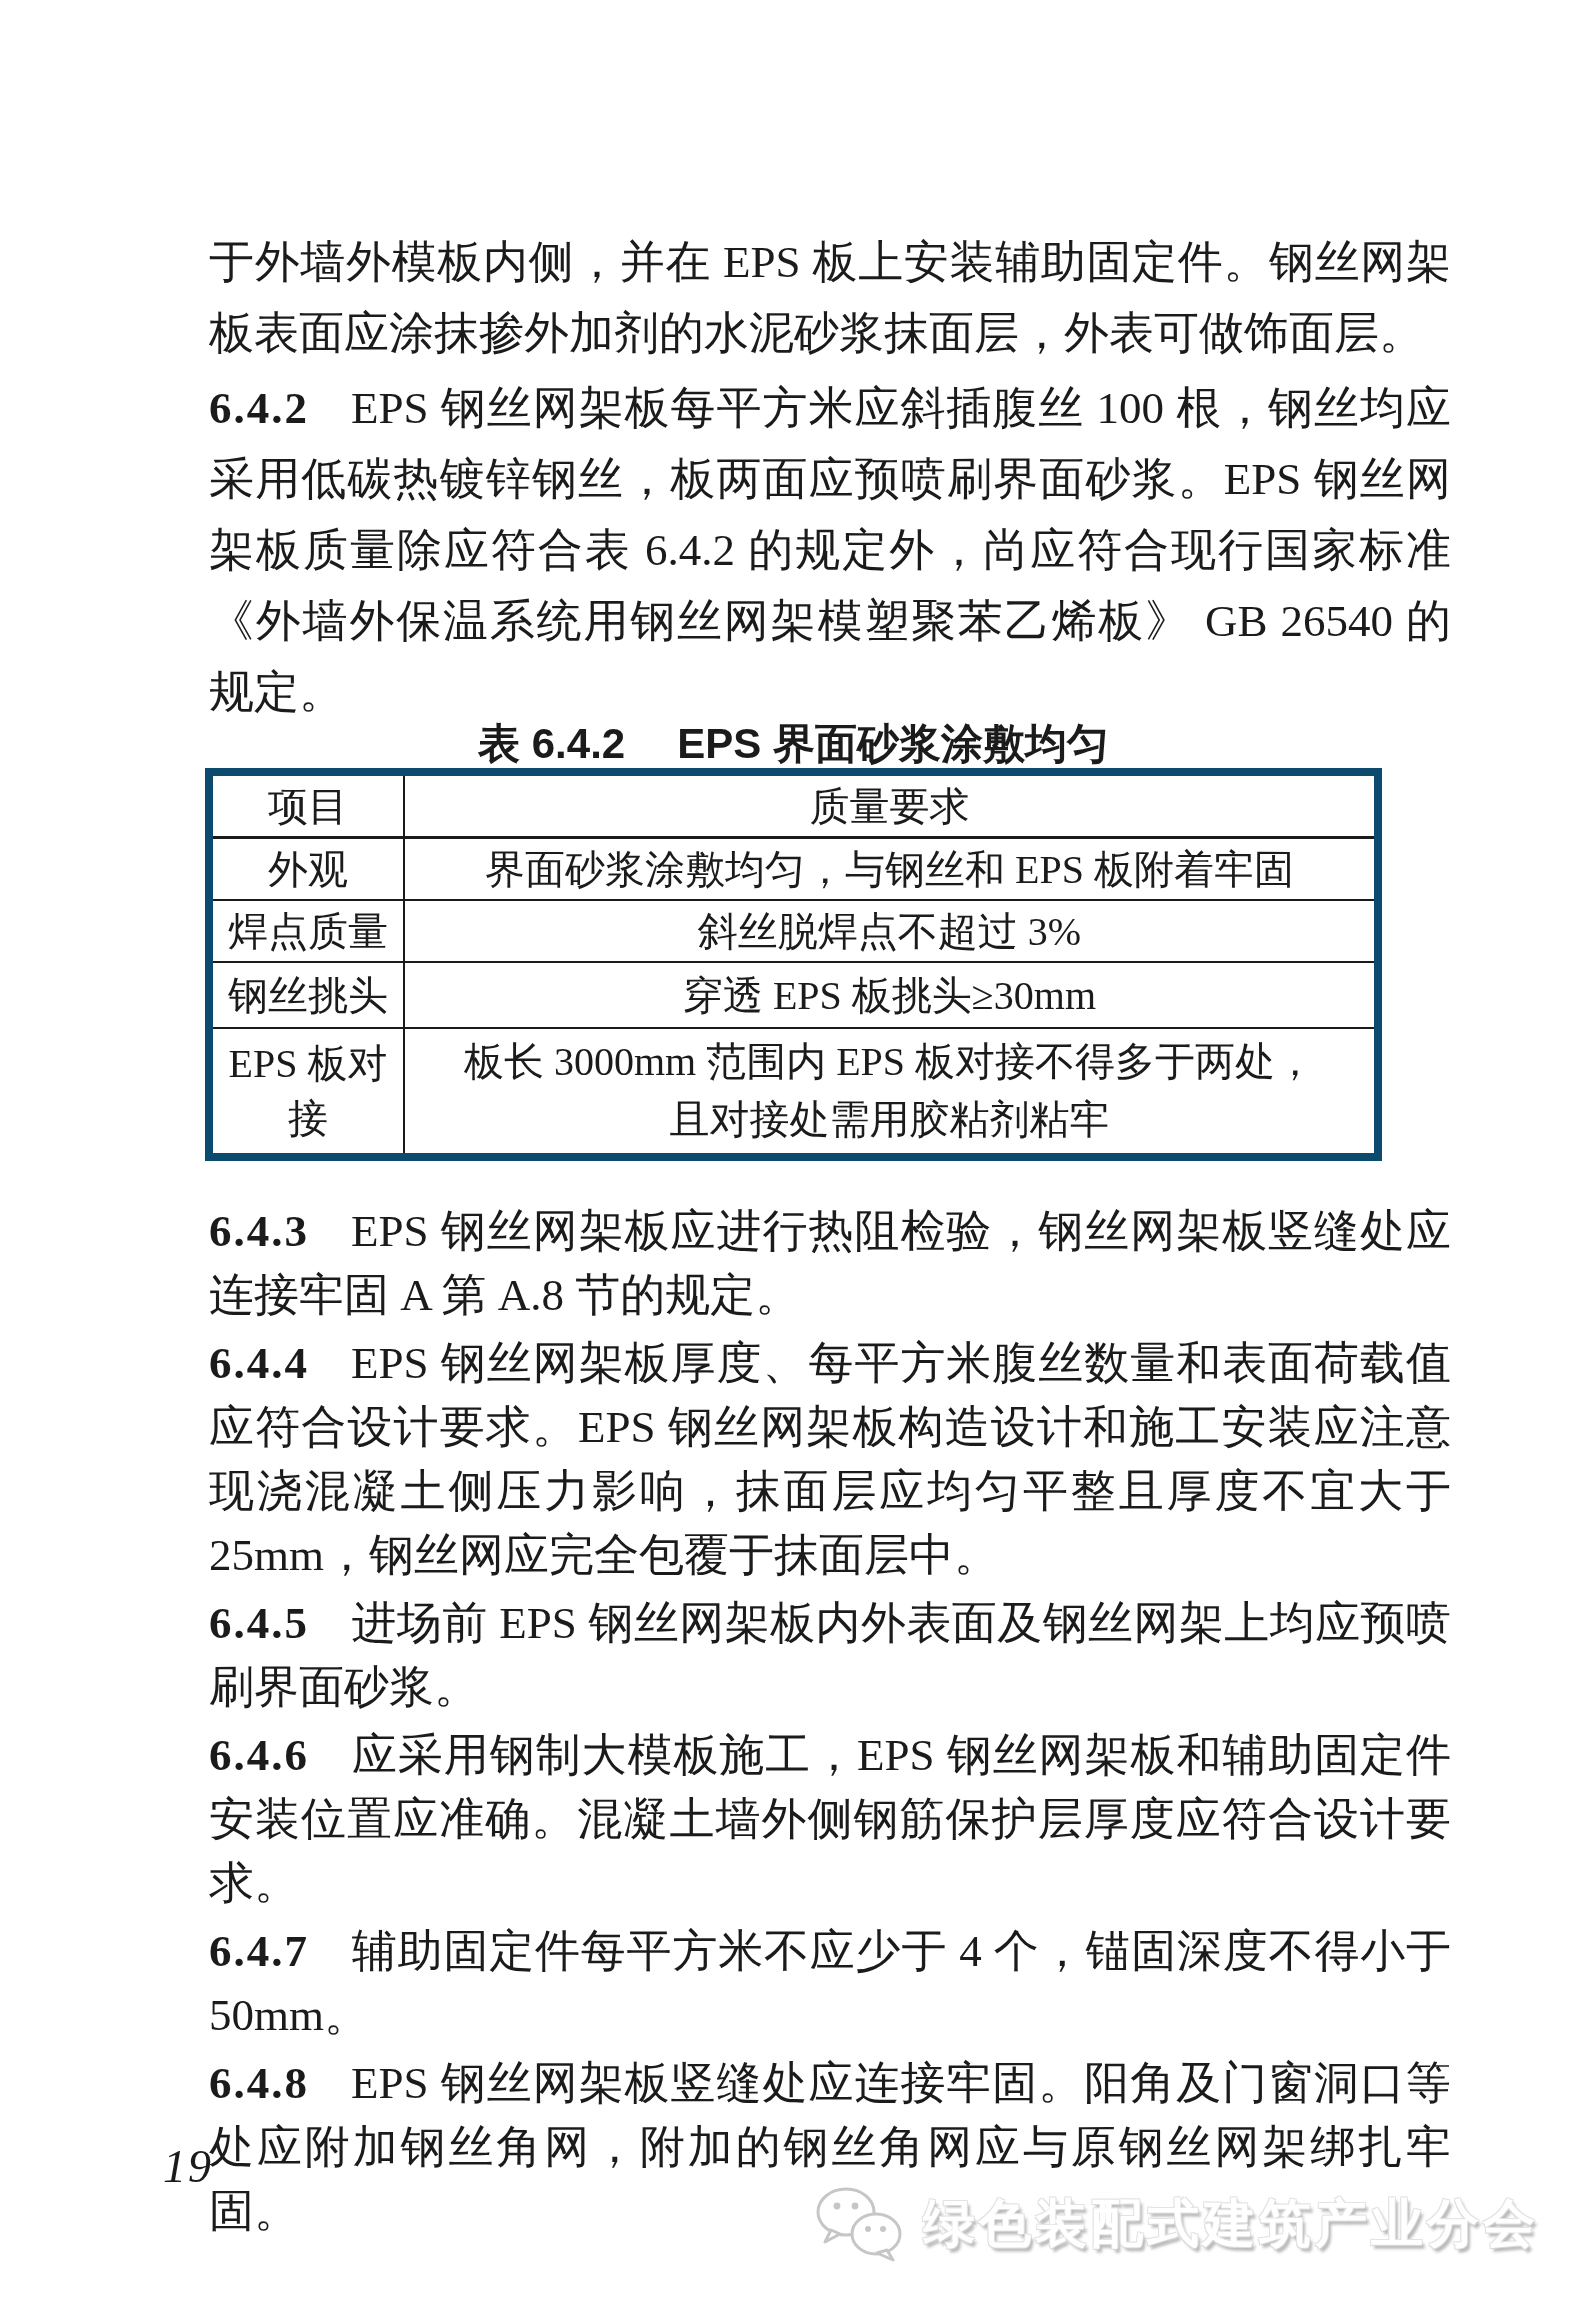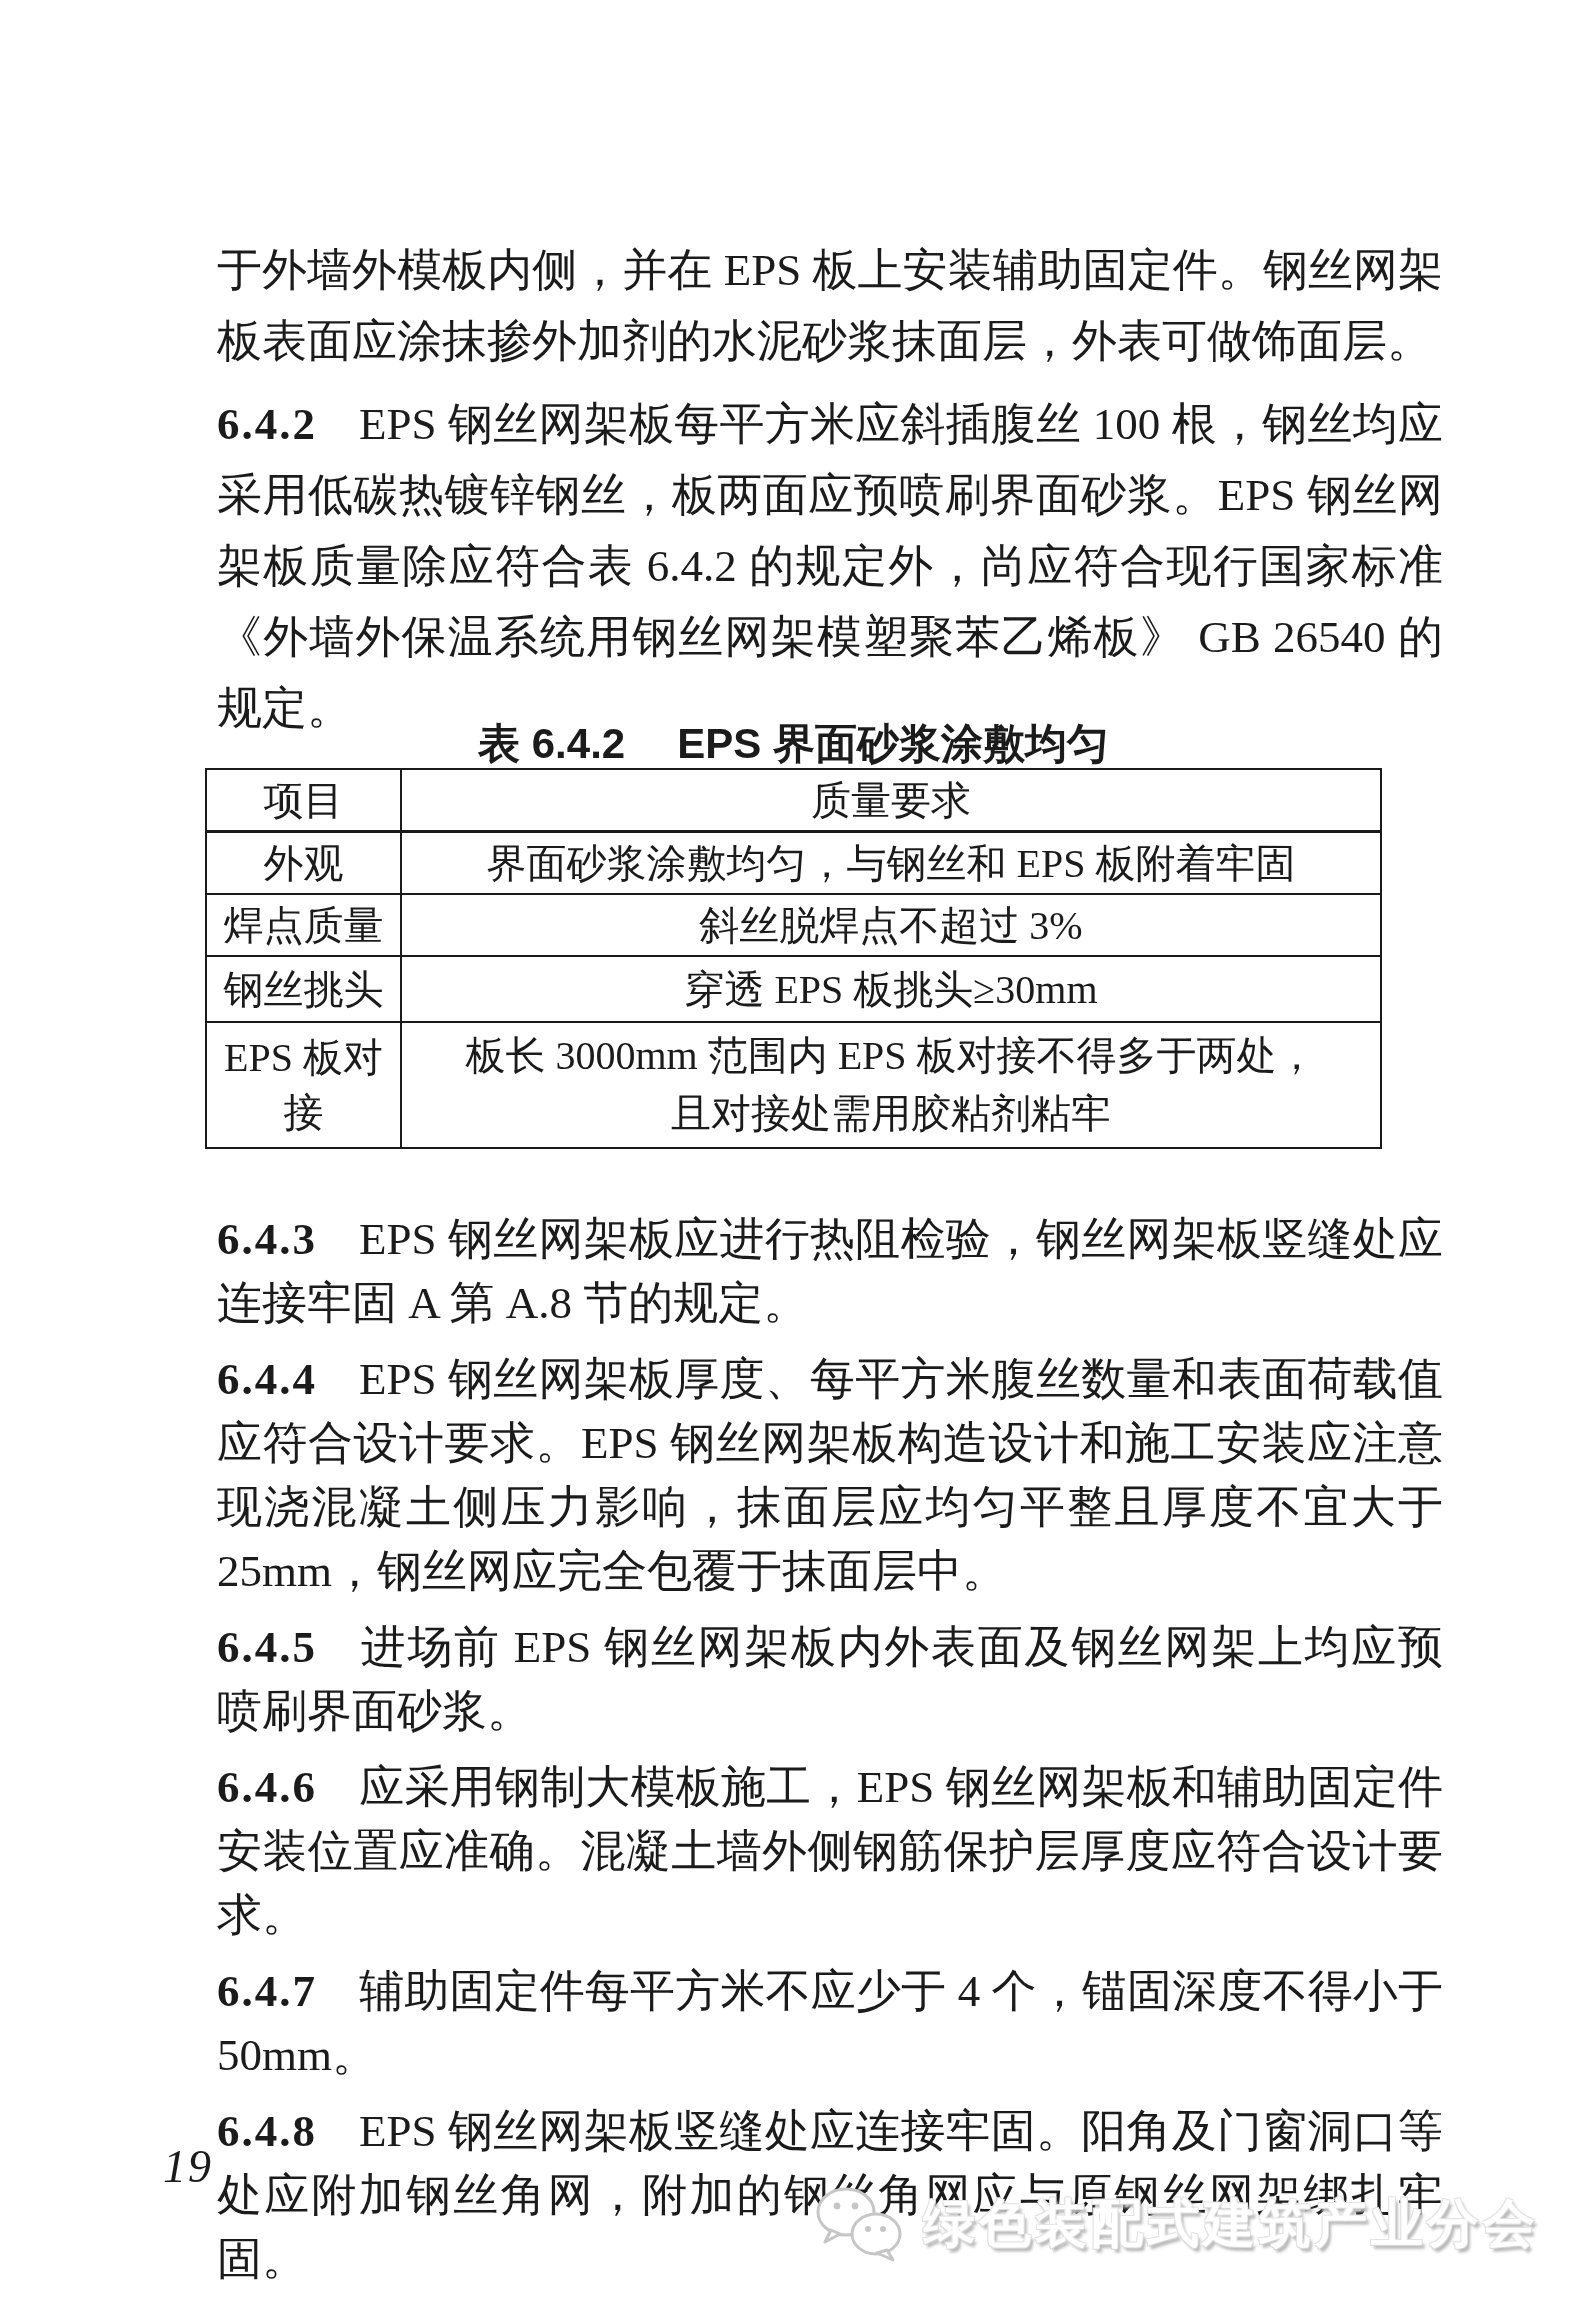--- a/index.html
+++ b/index.html
@@ -12,21 +12,21 @@
 
   
   .body-top{
     position:absolute;left:205px;top:223px;width:1250px;
     font-size:45px;line-height:71px;text-align:justify;
   }
   .body-bottom{
     position:absolute;left:205px;top:1195px;width:1250px;
     font-size:45px;line-height:64px;text-align:justify;
   }
-  .para{margin:12px;padding:0;}
+  .para{margin:4px;padding:0;}
   .clause-num{
     font-weight:bold;
     margin-right:42px;
     letter-spacing:2px;
   }
 
   
   .tbl-caption{
     position:absolute;left:205px;top:716px;width:1177px;
     text-align:center;font-weight:bold;font-size:42px;
@@ -38,21 +38,21 @@
   table.qtable{
     position:absolute;left:205px;top:768px;width:1177px;
     border-collapse:collapse;table-layout:fixed;
     font-size:40px;color:#1b1b1b;
   }
   table.qtable td{
     border:2px solid #1a1a1a;
     text-align:center;vertical-align:middle;
     padding:0 10px;
   }
-  table.qtable{border:2px solid #0c4a6e;}
+  table.qtable{border:8px solid #0c4a6e;}
   table.qtable tr.hdr td{border-bottom-width:3px;}
   table.qtable col.c1{width:195px;}
   tr.h60 td{height:60px;}
   tr.h64 td{height:64px;}
   tr.h124 td{height:124px;}
   .pre{white-space:pre-line;line-height:58px;}
 
   
   .page-number{
     position:absolute;left:163px;top:2140px;

